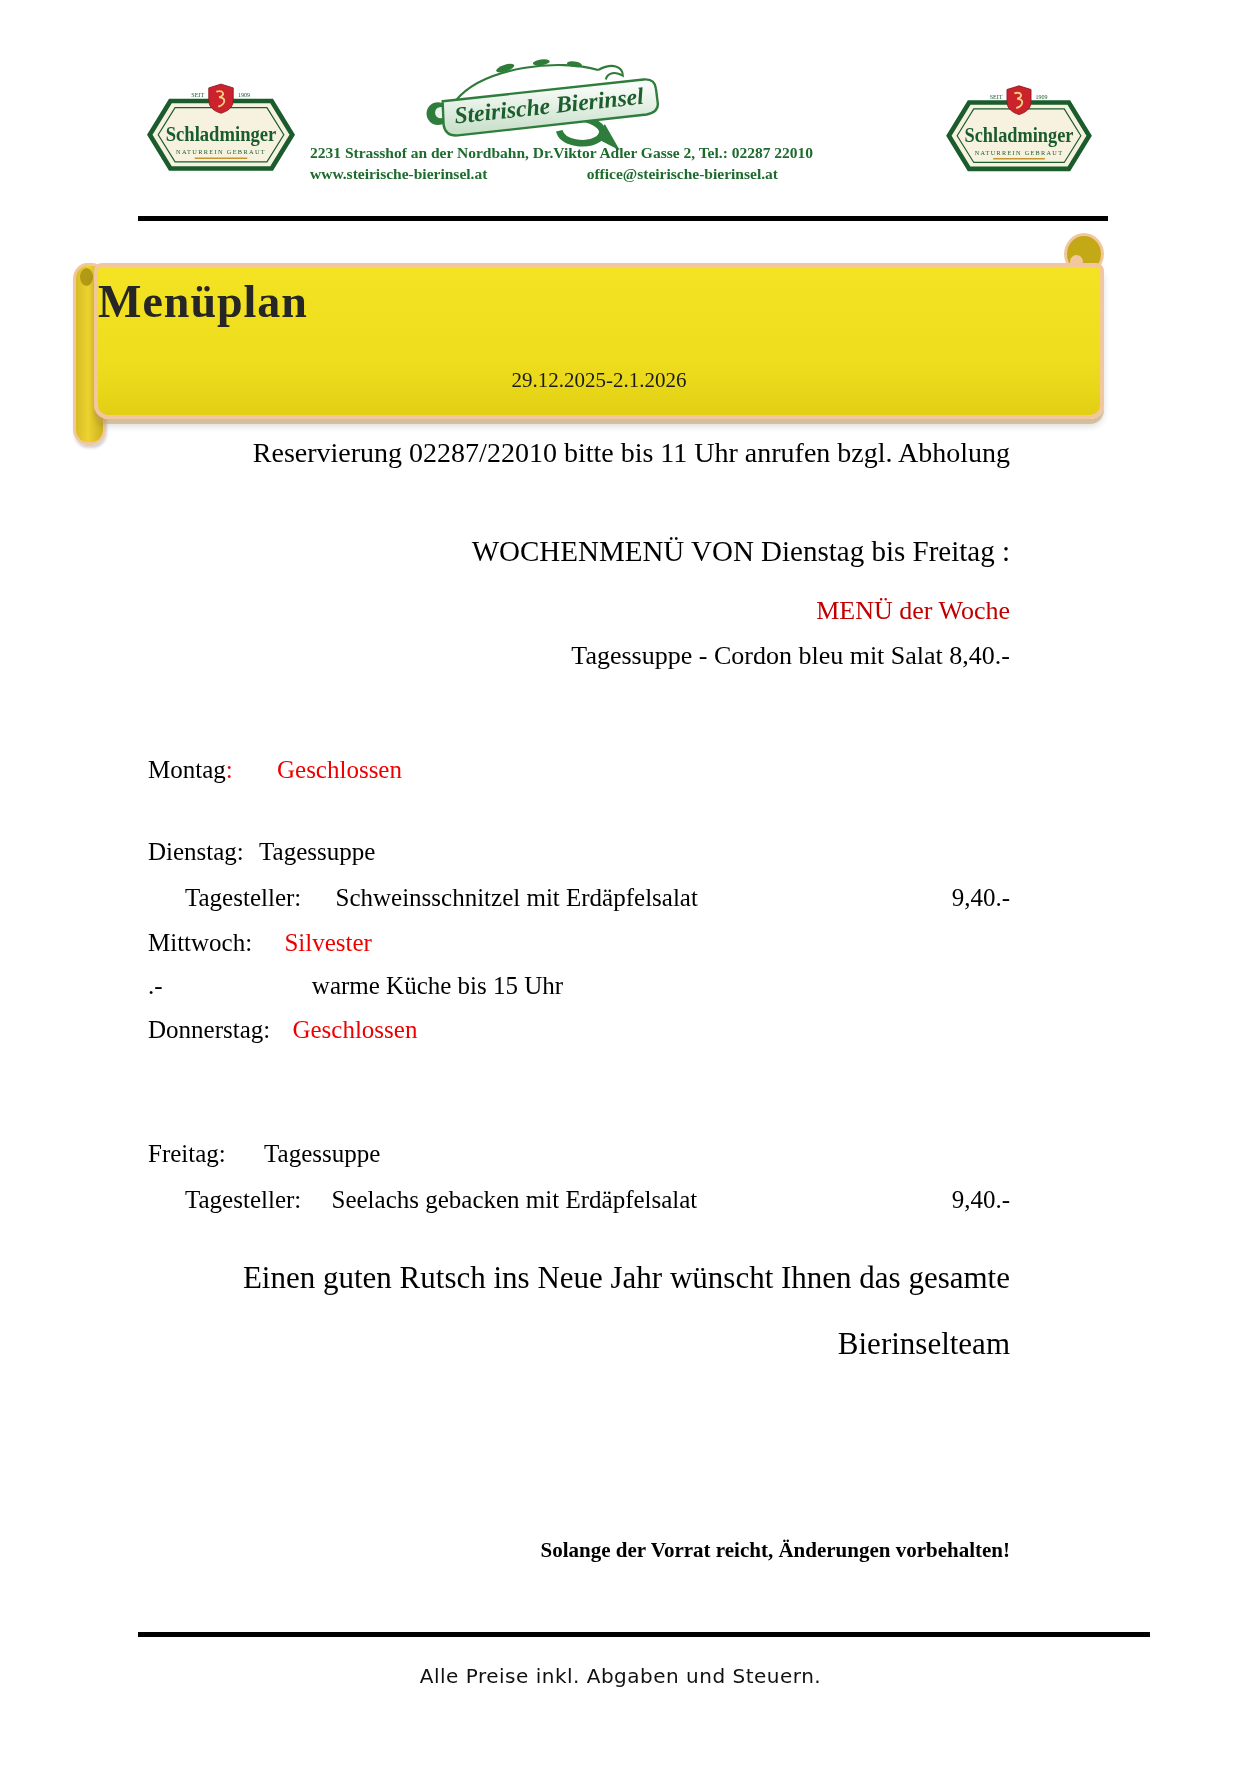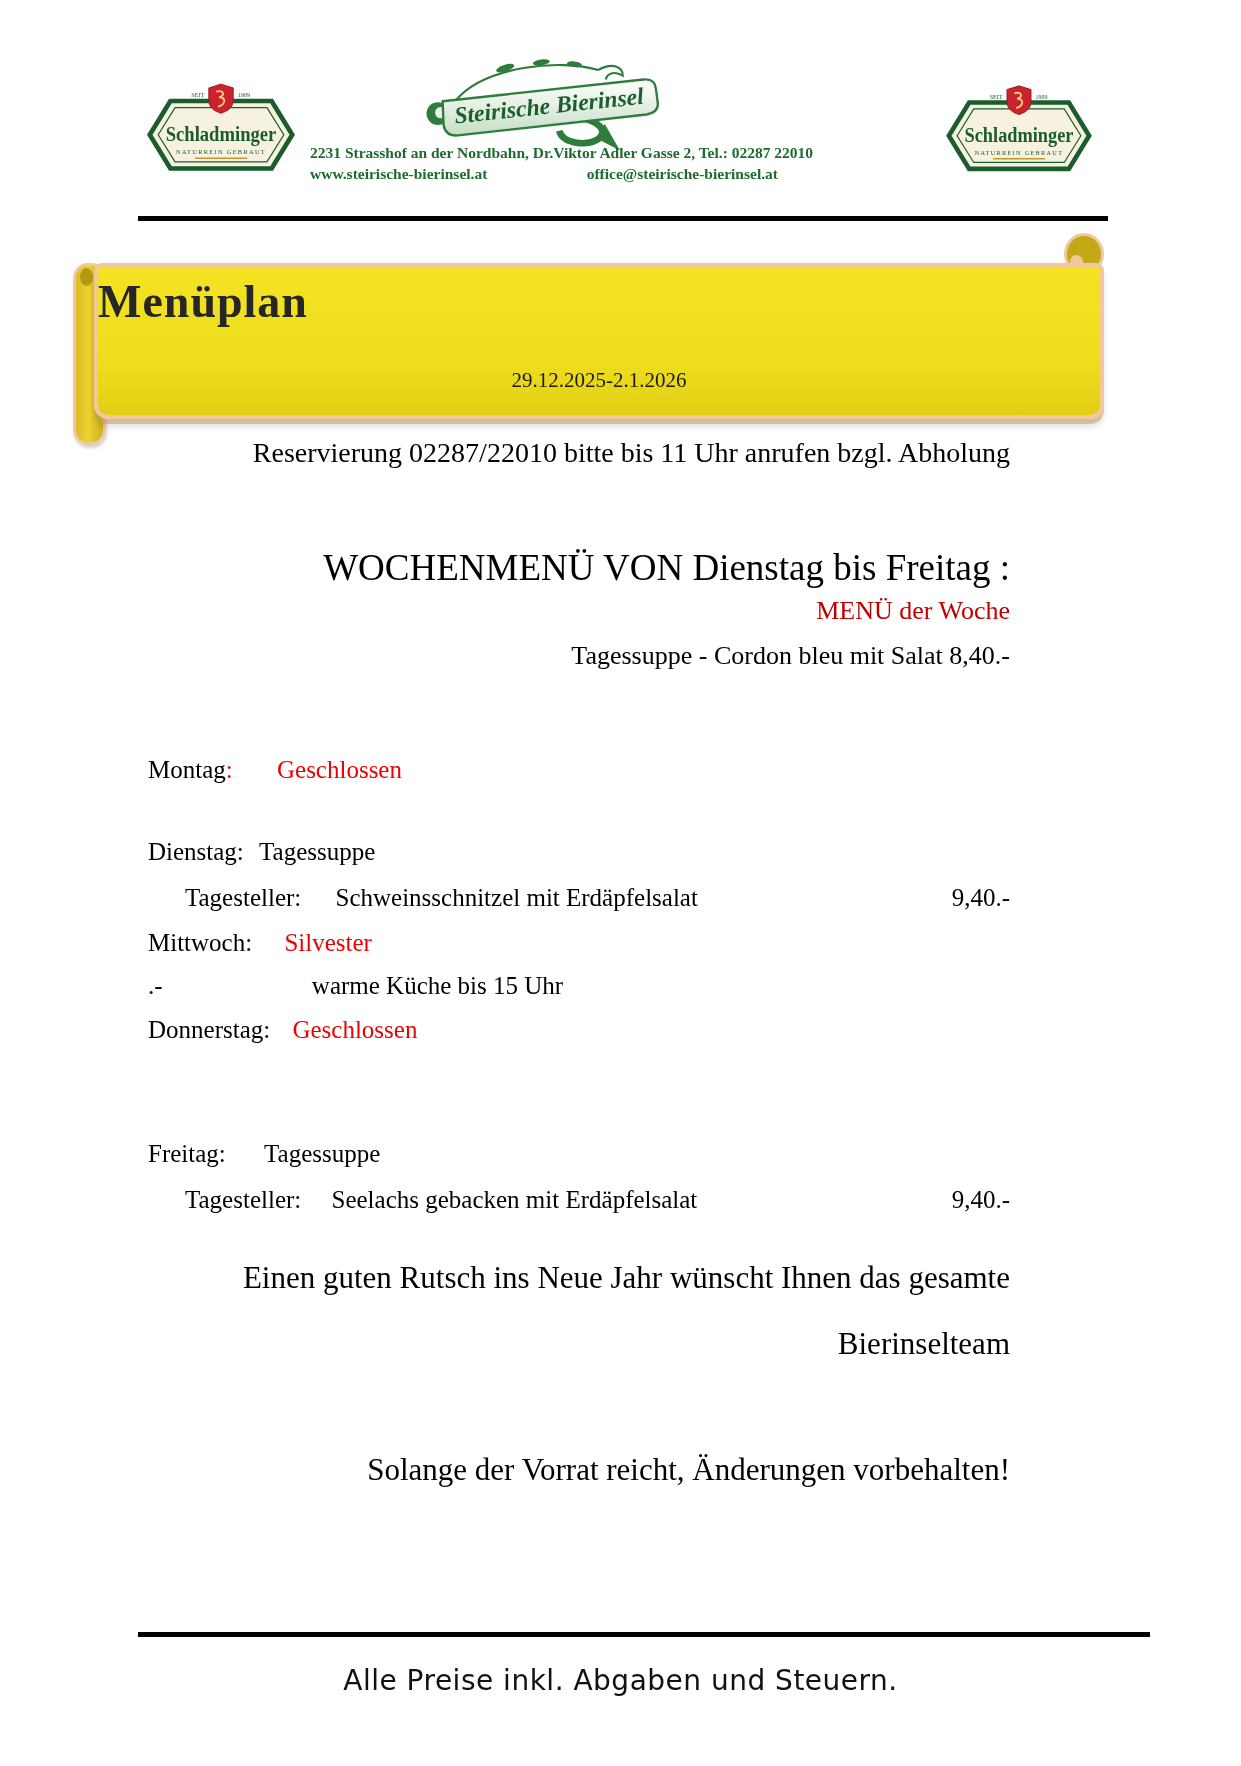--- a/index.html
+++ b/index.html
@@ -36,37 +36,37 @@
         border:4px solid #f2c79e;border-radius:8px 8px 14px 14px;
         box-shadow:0 5px 0 rgba(198,162,98,.55),0 8px 6px rgba(0,0,0,.12);}
   .banner-title{position:absolute;left:0;right:0;top:8px;text-align:left;
         font-weight:bold;font-size:46px;letter-spacing:1px;color:#262626;}
   .banner-date{position:absolute;left:0;right:0;top:101px;text-align:center;
         font-size:21px;color:#1b1b1b;}
 
   
   .center{position:absolute;left:122px;width:888px;text-align:right;white-space:nowrap;}
   .reservation{top:437px;font-size:28px;}
-  .week-head{top:546px;font-size:37px;}
+  .week-head{top:535px;font-size:29px;}
   .week-sub{top:596px;font-size:26px;color:#c00000;}
   .week-line{top:641px;font-size:26px;}
 
   .row{position:absolute;left:122px;width:888px;font-size:25px;padding-left:26px;
        box-sizing:border-box;white-space:nowrap;}
   .row.indent{padding-left:63px;}
   .price{position:absolute;right:0;top:0;font-size:25px;}
   .red{color:#ee0000;}
 
   .closing{font-size:31px;}
   .closing-1{top:1260px;}
   .closing-2{top:1326px;}
-  .disclaimer{top:1452px;font-size:31px;font-weight:normal;}
+  .disclaimer{top:1538px;font-size:21px;font-weight:bold;}
 
   .footer-note{position:absolute;left:0;right:0;top:1664px;text-align:center;
-       font-family:"DejaVu Sans",sans-serif;font-size:28px;letter-spacing:.5px;color:#111;}
+       font-family:"DejaVu Sans",sans-serif;font-size:20px;letter-spacing:.5px;color:#111;}
 
   svg text{font-family:"Liberation Serif",serif;}
 </style>
 </head>
 <body>
 
 <div class="page">
 
   <svg class="badge badge-left" width="150" height="98" viewBox="0 0 160 104">
     <polygon points="4,56 26,20 134,20 156,56 134,92 26,92" fill="#f7f2e0" stroke="#1a5c2c" stroke-width="5"></polygon>

